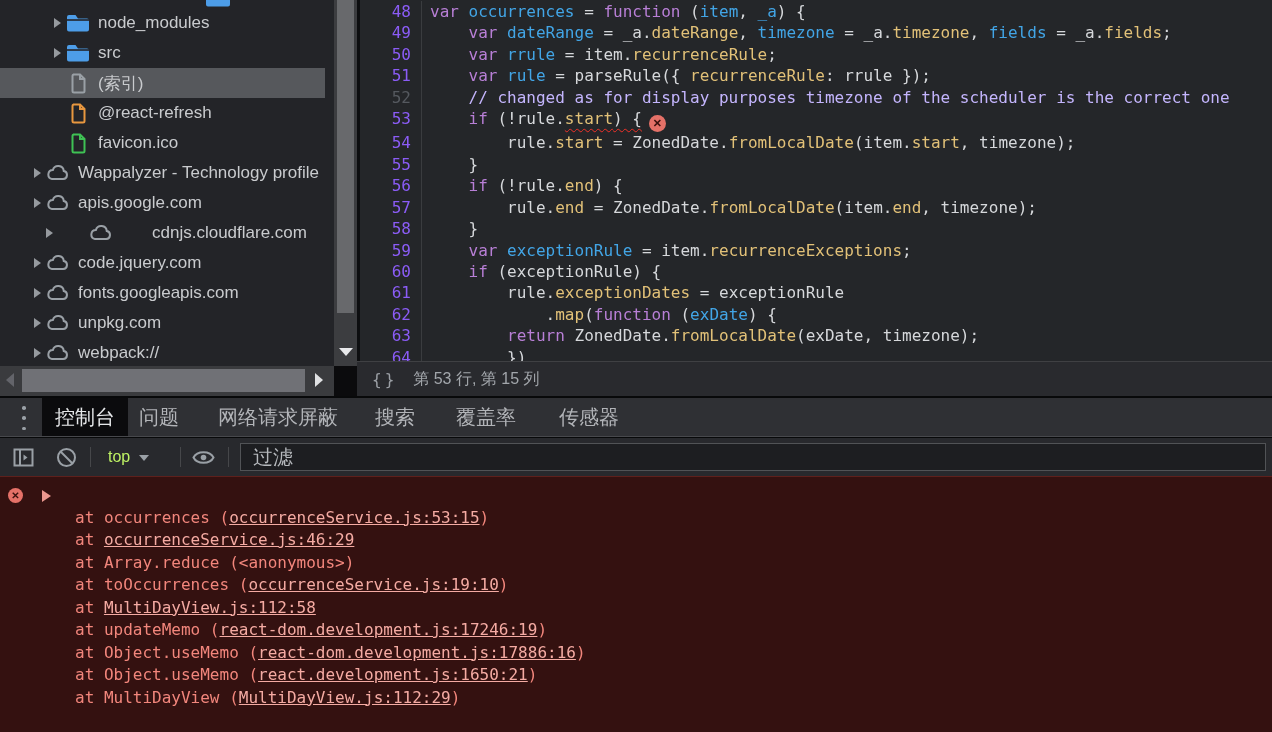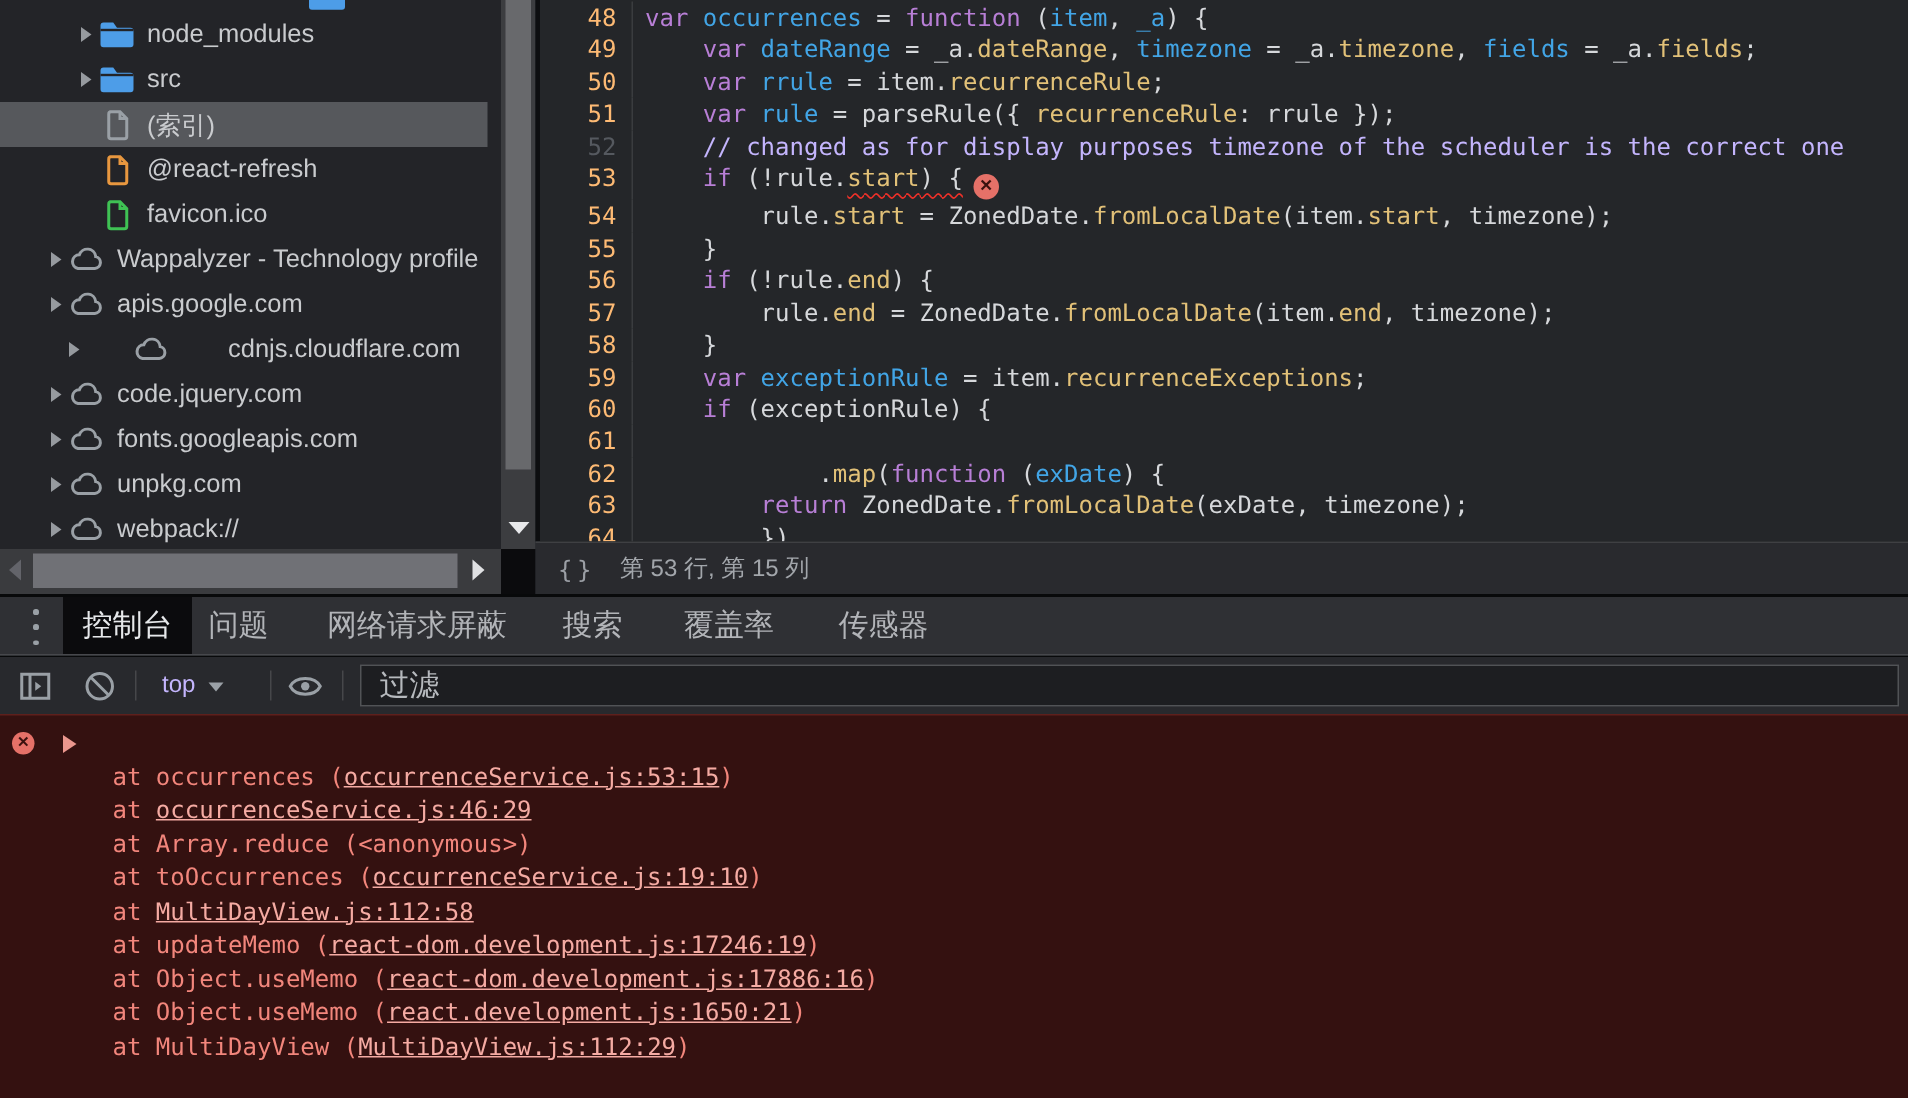--- a/index.html
+++ b/index.html
@@ -27,21 +27,21 @@
   .h-track { position:absolute; left:0; top:366px; width:334px; height:30px; background:#3a3b3e; }
   .h-thumb { position:absolute; left:22px; top:369px; width:283px; height:23px; background:#707176; }
   .h-left { position:absolute; left:6px; top:373px; width:0; height:0; border-right:8px solid #63646a; border-top:7px solid transparent; border-bottom:7px solid transparent; }
   .h-right { position:absolute; left:315px; top:373px; width:0; height:0; border-left:8px solid #e0e1e3; border-top:7px solid transparent; border-bottom:7px solid transparent; }
   .corner { position:absolute; left:334px; top:366px; width:23px; height:30px; background:#0b0b0d; }
   
   .editor { position:absolute; left:357px; top:0; width:915px; height:361px; background:#242629; border-left:3px solid #0d0e10; overflow:hidden;
             font-family:"DejaVu Sans Mono","Liberation Mono",monospace; font-size:16px; line-height:21.45px; }
   .codewrap { padding-top:1px; }
   .line { display:flex; white-space:pre; }
-  .ln { flex:none; width:62px; padding-right:10px; border-right:1px solid #3a3c3f; text-align:right; color:#fdba74; }
+  .ln { flex:none; width:62px; padding-right:10px; border-right:1px solid #3a3c3f; text-align:right; color:#8b5cf6; }
   .ln.dim { color:#55595f; }
   .ct { padding-left:8px; }
   .tok-k { color:#b87fd6; }
   .tok-d { color:#42a5e6; }
   .tok-y { color:#e2c178; }
   .tok-p { color:#d6d8db; }
   .tok-c { color:#c4b5fd; }
   .sq { text-decoration:underline; text-decoration-style:wavy; text-decoration-color:#f03028; text-decoration-thickness:1px; text-underline-offset:4px; }
   .err-badge { display:inline-flex; width:17px; height:17px; border-radius:50%; background:#e57168; color:#3a110e;
                font-size:11px; font-weight:bold; align-items:center; justify-content:center; margin-left:7px; vertical-align:-3px;
@@ -54,21 +54,21 @@
   
   .drawer-tabs { position:absolute; left:0; top:398px; width:1272px; height:39px; background:#2f3034; border-bottom:1px solid #47484c; }
   .kebab { position:absolute; left:20px; top:8px; width:8px; height:24px; display:flex; flex-direction:column; justify-content:space-between; align-items:center; }
   .kebab i { width:3.5px; height:3.5px; border-radius:50%; background:#9aa0a6; }
   .dtab { position:absolute; top:0; height:38px; line-height:38px; transform:translateX(-50%); color:#b2b4b8; font-size:20px; white-space:nowrap; }
   .dtab.active { transform:none; background:#0b0b0d; color:#e6e8ea; text-align:center; }
   
   .ctoolbar { position:absolute; left:0; top:438px; width:1272px; height:38px; background:#28292d; }
   .tb-sep { position:absolute; top:9px; width:1px; height:20px; background:#46474a; }
   .tb-icon { position:absolute; top:9px; }
-  .ctx { position:absolute; left:108px; top:0; height:38px; display:flex; align-items:center; color:#c4b5fd; font-size:16px; }
+  .ctx { position:absolute; left:108px; top:0; height:38px; display:flex; align-items:center; color:#bef264; font-size:16px; }
   .caret { width:0; height:0; border-top:6px solid #9aa0a6; border-left:5px solid transparent; border-right:5px solid transparent; margin-left:9px; margin-top:2px; }
   .filter-input { position:absolute; left:240px; top:5px; width:1026px; height:28px; background:#1d1e21; border:1px solid #515356;
                   color:#d6d8db; font-size:20px; padding:0 12px; outline:none; font-family:"Liberation Sans","DejaVu Sans",sans-serif; }
   .filter-input::placeholder { color:#b6b9bd; opacity:1; }
   
   .console { position:absolute; left:0; top:476px; width:1272px; height:256px; background:#341110; border-top:1px solid #5e201c;
              font-family:"DejaVu Sans Mono","Liberation Mono",monospace; font-size:16px; color:#f2867c; overflow:hidden; padding-top:7px; }
   .crow { height:22.5px; line-height:22.5px; white-space:pre; }
   .crow.msg { position:relative; padding-left:57px; }
   .crow.stack { padding-left:75px; }
@@ -240,21 +240,21 @@
         <div class="line"><span class="ln">51</span><span class="ct"><span class="tok-p">    </span><span class="tok-k">var </span><span class="tok-d">rule</span><span class="tok-p"> = parseRule({ </span><span class="tok-y">recurrenceRule</span><span class="tok-p">: rrule });</span></span></div>
         <div class="line"><span class="ln dim">52</span><span class="ct"><span class="tok-c">    // changed as for display purposes timezone of the scheduler is the correct one</span></span></div>
         <div class="line"><span class="ln">53</span><span class="ct"><span class="tok-p">    </span><span class="tok-k">if</span><span class="tok-p"> (!rule.</span><span class="tok-y sq">start</span><span class="tok-p sq">) {</span><span class="err-badge">✕</span></span></div>
         <div class="line"><span class="ln">54</span><span class="ct"><span class="tok-p">        rule.</span><span class="tok-y">start</span><span class="tok-p"> = ZonedDate.</span><span class="tok-y">fromLocalDate</span><span class="tok-p">(item.</span><span class="tok-y">start</span><span class="tok-p">, timezone);</span></span></div>
         <div class="line"><span class="ln">55</span><span class="ct"><span class="tok-p">    }</span></span></div>
         <div class="line"><span class="ln">56</span><span class="ct"><span class="tok-p">    </span><span class="tok-k">if</span><span class="tok-p"> (!rule.</span><span class="tok-y">end</span><span class="tok-p">) {</span></span></div>
         <div class="line"><span class="ln">57</span><span class="ct"><span class="tok-p">        rule.</span><span class="tok-y">end</span><span class="tok-p"> = ZonedDate.</span><span class="tok-y">fromLocalDate</span><span class="tok-p">(item.</span><span class="tok-y">end</span><span class="tok-p">, timezone);</span></span></div>
         <div class="line"><span class="ln">58</span><span class="ct"><span class="tok-p">    }</span></span></div>
         <div class="line"><span class="ln">59</span><span class="ct"><span class="tok-p">    </span><span class="tok-k">var </span><span class="tok-d">exceptionRule</span><span class="tok-p"> = item.</span><span class="tok-y">recurrenceExceptions</span><span class="tok-p">;</span></span></div>
         <div class="line"><span class="ln">60</span><span class="ct"><span class="tok-p">    </span><span class="tok-k">if</span><span class="tok-p"> (exceptionRule) {</span></span></div>
-        <div class="line"><span class="ln">61</span></div>
+        <div class="line"><span class="ln">61</span><span class="ct"><span class="tok-p">        rule.</span><span class="tok-y">exceptionDates</span><span class="tok-p"> = exceptionRule</span></span></div>
         <div class="line"><span class="ln">62</span><span class="ct"><span class="tok-p">            .</span><span class="tok-y">map</span><span class="tok-p">(</span><span class="tok-k">function</span><span class="tok-p"> (</span><span class="tok-d">exDate</span><span class="tok-p">) {</span></span></div>
         <div class="line"><span class="ln">63</span><span class="ct"><span class="tok-p">        </span><span class="tok-k">return</span><span class="tok-p"> ZonedDate.</span><span class="tok-y">fromLocalDate</span><span class="tok-p">(exDate, timezone);</span></span></div>
         <div class="line"><span class="ln">64</span><span class="ct"><span class="tok-p">        })</span></span></div>
       </div>
   </div>
 
   <div class="status-bar">
     <span class="braces">{}</span>
     <span class="status-text">第 53 行, 第 15 列</span>
   </div>

